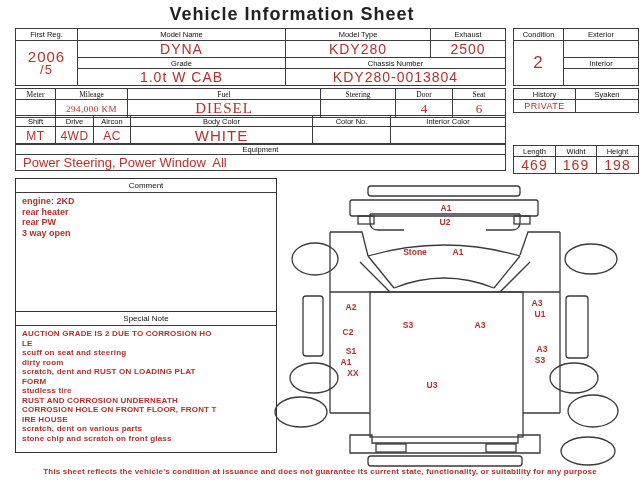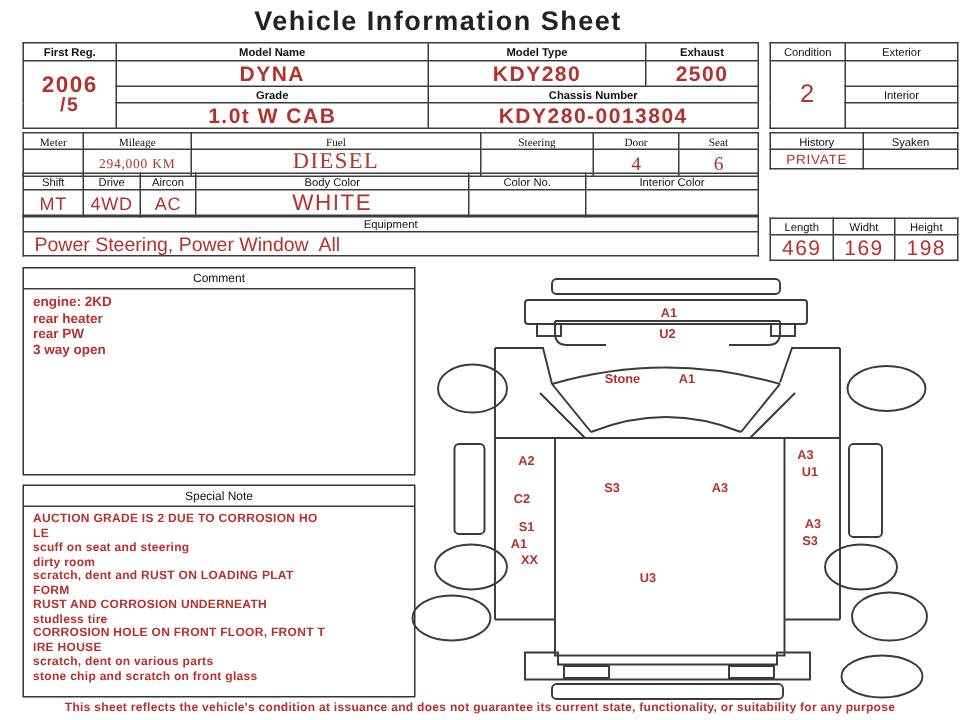--- a/index.html
+++ b/index.html
@@ -28,21 +28,21 @@
   #diagram path,#diagram rect,#diagram ellipse,#diagram line{fill:none;stroke:#3a3a3a;stroke-width:1.3;}
   #diagram text{fill:var(--red);font-size:8.5px;font-weight:bold;text-anchor:middle;font-family:"Liberation Sans",sans-serif;}
 </style>
 </head>
 <body>
 
 <div class="sheet">
 
   <div class="abs title">Vehicle Information Sheet</div>
 
-  <table class="abs" style="left:15px;top:28px;width:490px;font-weight:bold;">
+  <table class="abs" style="left:15px;top:28px;width:490px;">
     <colgroup>
         <col style="width:62px">
         <col style="width:208px">
         <col style="width:145px">
         <col style="width:75px">
       </colgroup>
     <tbody>
         <tr style="height:12px">
       <td class="hdr">First Reg.</td>
       <td class="hdr">Model Name</td>
@@ -205,31 +205,31 @@
   <div class="abs panelbox" style="left:15px;top:178px;width:260px;height:137px;">
     <div class="boxhead">Comment</div>
     <div class="boxbody comment-body">
         <div>engine: 2KD</div>
         <div>rear heater</div>
         <div>rear PW</div>
         <div>3 way open</div>
       </div>
   </div>
 
-  <div class="abs panelbox" style="left:15px;top:323px;width:260px;height:140px;">
+  <div class="abs panelbox" style="left:15px;top:311px;width:260px;height:140px;">
     <div class="boxhead">Special Note</div>
     <div class="boxbody note-body">
         <div>AUCTION GRADE IS 2 DUE TO CORROSION HO</div>
         <div>LE</div>
         <div>scuff on seat and steering</div>
         <div>dirty room</div>
         <div>scratch, dent and RUST ON LOADING PLAT</div>
         <div>FORM</div>
+        <div>studless tire</div>
         <div>RUST AND CORROSION UNDERNEATH</div>
-        <div>studless tire</div>
         <div>CORROSION HOLE ON FRONT FLOOR, FRONT T</div>
         <div>IRE HOUSE</div>
         <div>scratch, dent on various parts</div>
         <div>stone chip and scratch on front glass</div>
       </div>
   </div>
 
   <svg id="diagram" class="abs" style="left:270px;top:178px;" width="370" height="302" viewBox="0 0 370 302">
 
     <rect x="98" y="8" width="152" height="10" rx="3"></rect>

